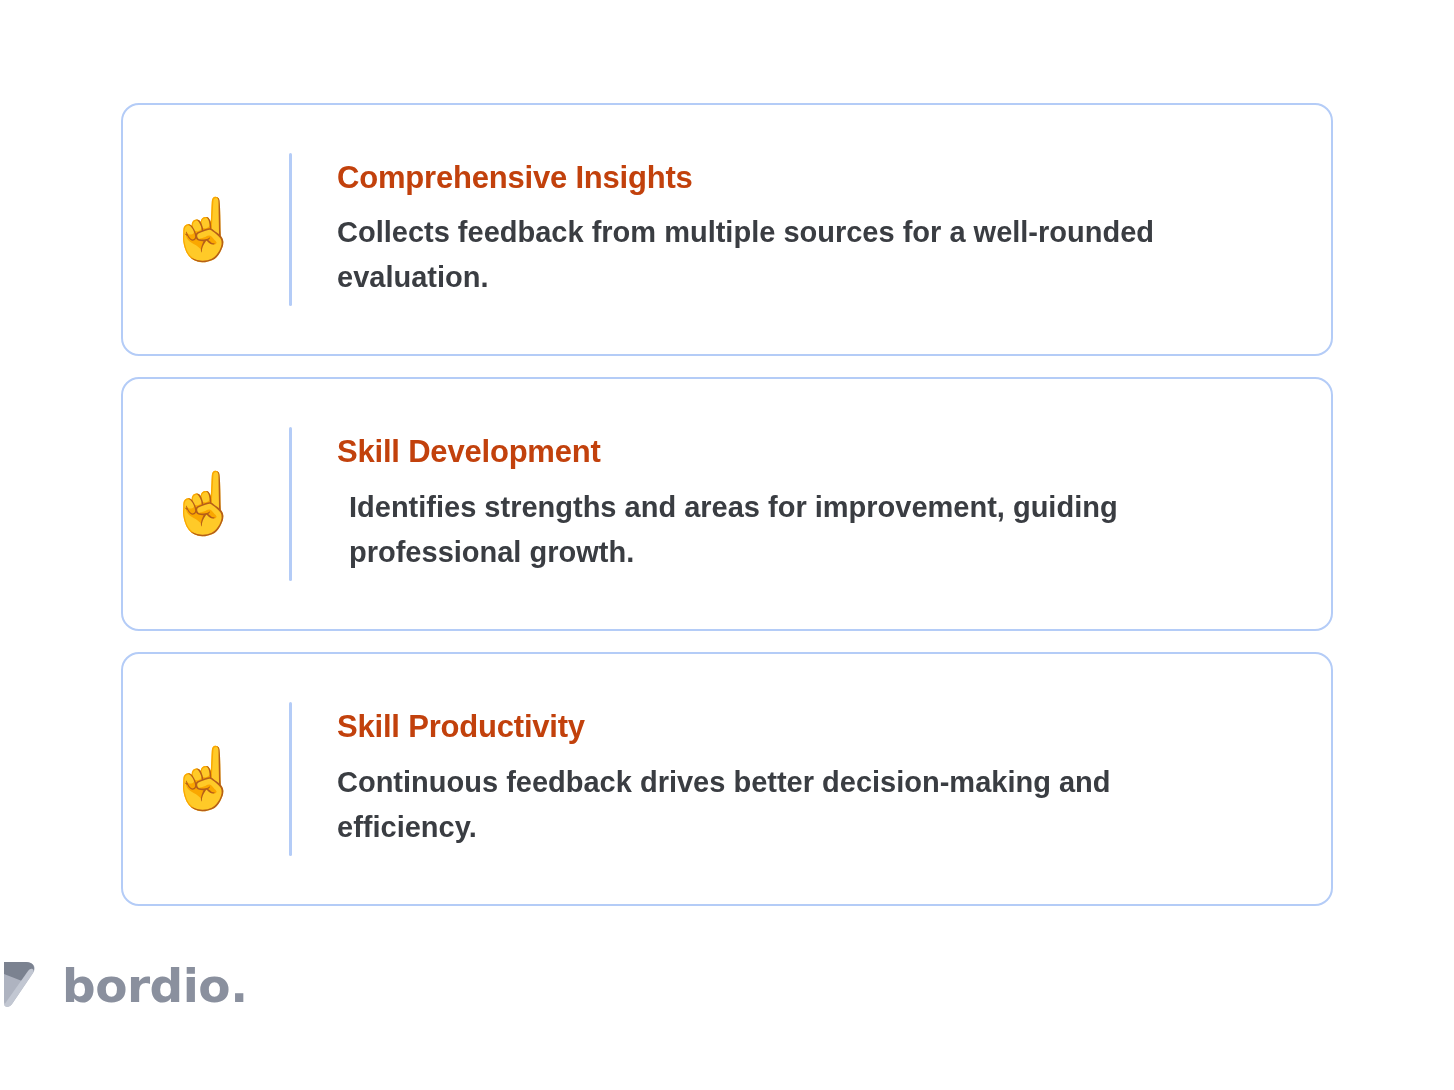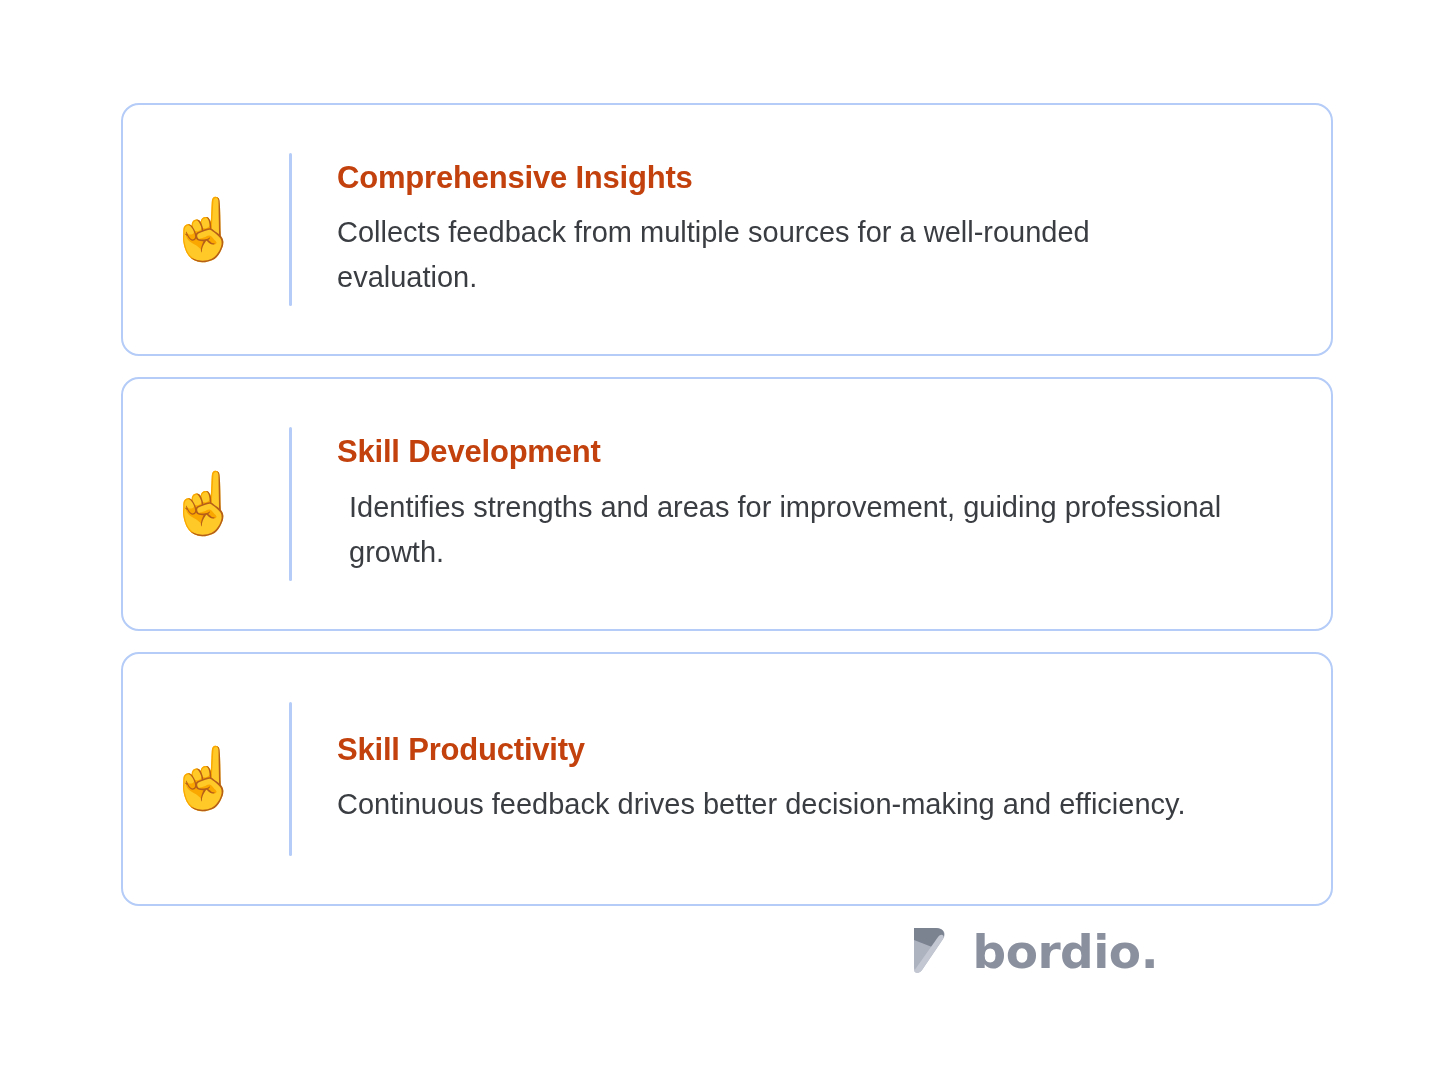--- a/index.html
+++ b/index.html
@@ -82,38 +82,38 @@
     font-size: 31px;
     font-weight: bold;
     color: #c2410c;
     line-height: 1.2;
     margin: 0 0 14px 0;
     letter-spacing: -0.2px;
   }
 
   .card-desc {
     font-size: 29px;
-    font-weight: normal;
+    font-weight: bold;
     color: #3a3d42;
     line-height: 1.55;
     margin: 0;
     max-width: 890px;
   }
 
   .card-2 .card-desc { max-width: 950px; margin-left: 12px; }
   .card-3 .card-desc { max-width: 900px; }
 
   .footer {
     position: absolute;
     left: 0;
-    top: 924px;
+    top: 958px;
     width: 1158px;
     display: flex;
     align-items: center;
-    justify-content: flex-end;
+    justify-content: flex-start;
   }
 
   .logo {
     display: flex;
     align-items: center;
     gap: 16px;
   }
 
   .logo-mark {
     width: 46px;

